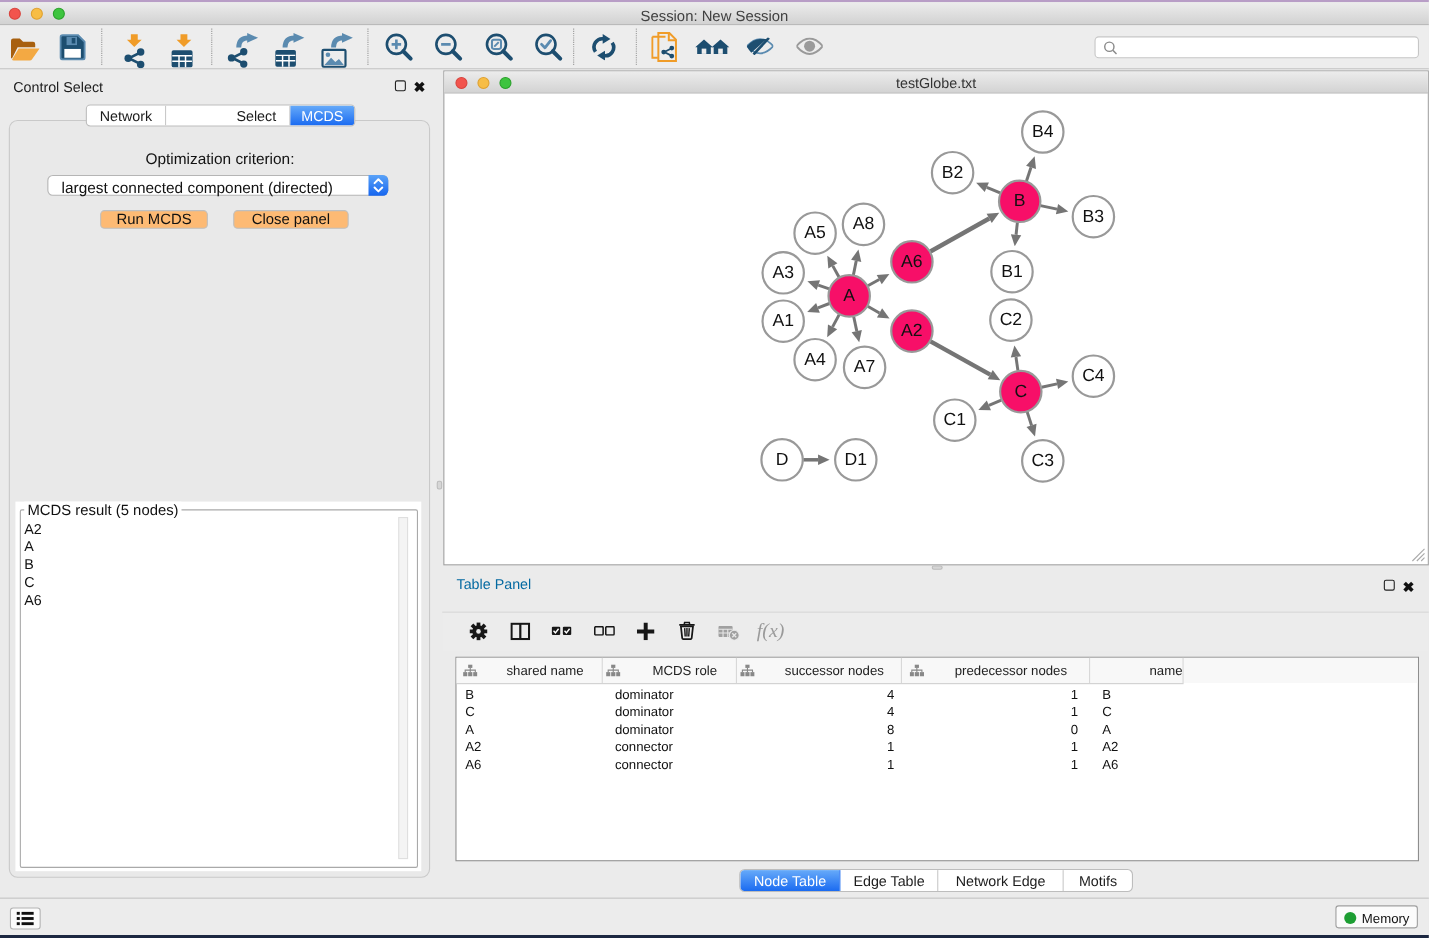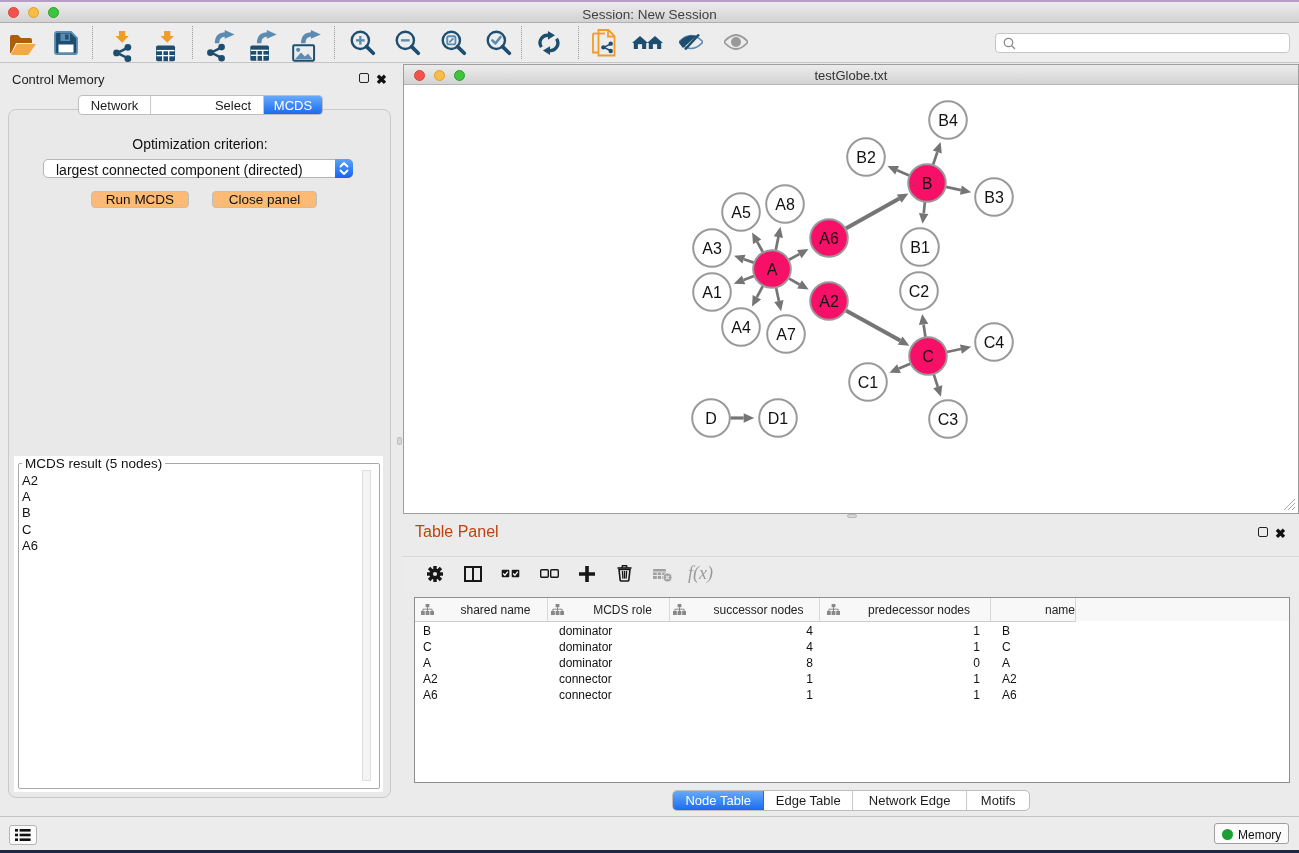--- a/index.html
+++ b/index.html
@@ -31,21 +31,21 @@
 #cp-white { left:14px; top:456px; width:369px; height:336px; background:#ffffff; }
 #fieldset { left:18px; top:463px; width:362px; height:326px; border:1px solid #a9a9a9; border-radius:2px; }
 #legend { left:22px; top:456px; background:#ffffff; padding:0 3px; font-size:13.5px; color:#111; }
 #mcds-list { left:22px; top:473px; font-size:13px; color:#111; line-height:16.2px; }
 #vscroll { left:362px; top:470px; width:9px; height:311px; background:#f4f4f4; border:1px solid #dfdfdf; }
 
 #netwin { left:403px; top:64px; width:896px; height:450px; border:1px solid #9d9d9d; background:#ffffff; }
 #net-titlebar { position:absolute; left:0; top:0; width:894px; height:20px; background:linear-gradient(#ececec,#d3d3d3); border-bottom:1px solid #b3b3b3; }
 #net-title { position:absolute; left:0; top:3px; width:894px; text-align:center; font-size:13px; color:#333; }
 
-#tp-title { left:415px; top:523px; font-size:16px; color:#c2410c; }
+#tp-title { left:415px; top:523px; font-size:13px; color:#0369a1; }
 #tp-toolbar { left:402px; top:556px; width:897px; height:36px; background:#ececec; border-top:1px solid #d8d8d8; }
 #tp-table { left:414px; top:597px; width:876px; height:186px; background:#ffffff; border:1px solid #8e8e8e; }
 #tp-header { position:absolute; left:0; top:0; width:874px; height:23px; background:#f8f8f8; }
 .hline { position:absolute; top:0; height:23px; width:0; border-left:1px solid #d8d8d8; }
 .hcell { position:absolute; top:5px; font-size:12px; color:#222; }
 .row-cell { position:absolute; font-size:12px; color:#111; }
 #statusbar { left:0; top:816px; width:1299px; height:34px; background:#ececec; border-top:1px solid #c3c3c3; }
 #darkstrip { left:0; top:850px; width:1299px; height:3px; background:#1c2841; }
 </style>
 </head>
@@ -213,21 +213,21 @@
   <div class="tbsep" style="left:521px;"></div>
   <div class="tbsep" style="left:578px;"></div>
   <div id="searchbox">
       <svg width="16" height="16" style="position:absolute;left:6px;top:2px;" viewBox="0 0 16 16">
         <circle cx="6.5" cy="6.5" r="4.2" fill="none" stroke="#8a8a8a" stroke-width="1.3"></circle>
         <line x1="9.8" y1="9.8" x2="13" y2="13" stroke="#8a8a8a" stroke-width="1.3"></line>
       </svg>
     </div>
 </div>
 
-<div id="cp-title" class="abs">Control Memory</div>
+<div id="cp-title" class="abs">Control Select</div>
 <div class="float-ic" style="left:359px;top:73px;"></div>
 <div class="close-ic" style="left:376px;top:73px;">✖</div>
 <div id="cp-box" class="abs"></div>
 <div class="seg" style="left:78px;top:95px;height:20px;width:245px;">
   <div style="width:72px;">Network</div>
   <div style="width:52px;margin-top:24px;">Style</div>
   <div style="width:61px;">Select</div>
   <div class="sel" style="width:58px;">MCDS</div>
 </div>
 <div id="optlabel" class="abs">Optimization criterion:</div>

